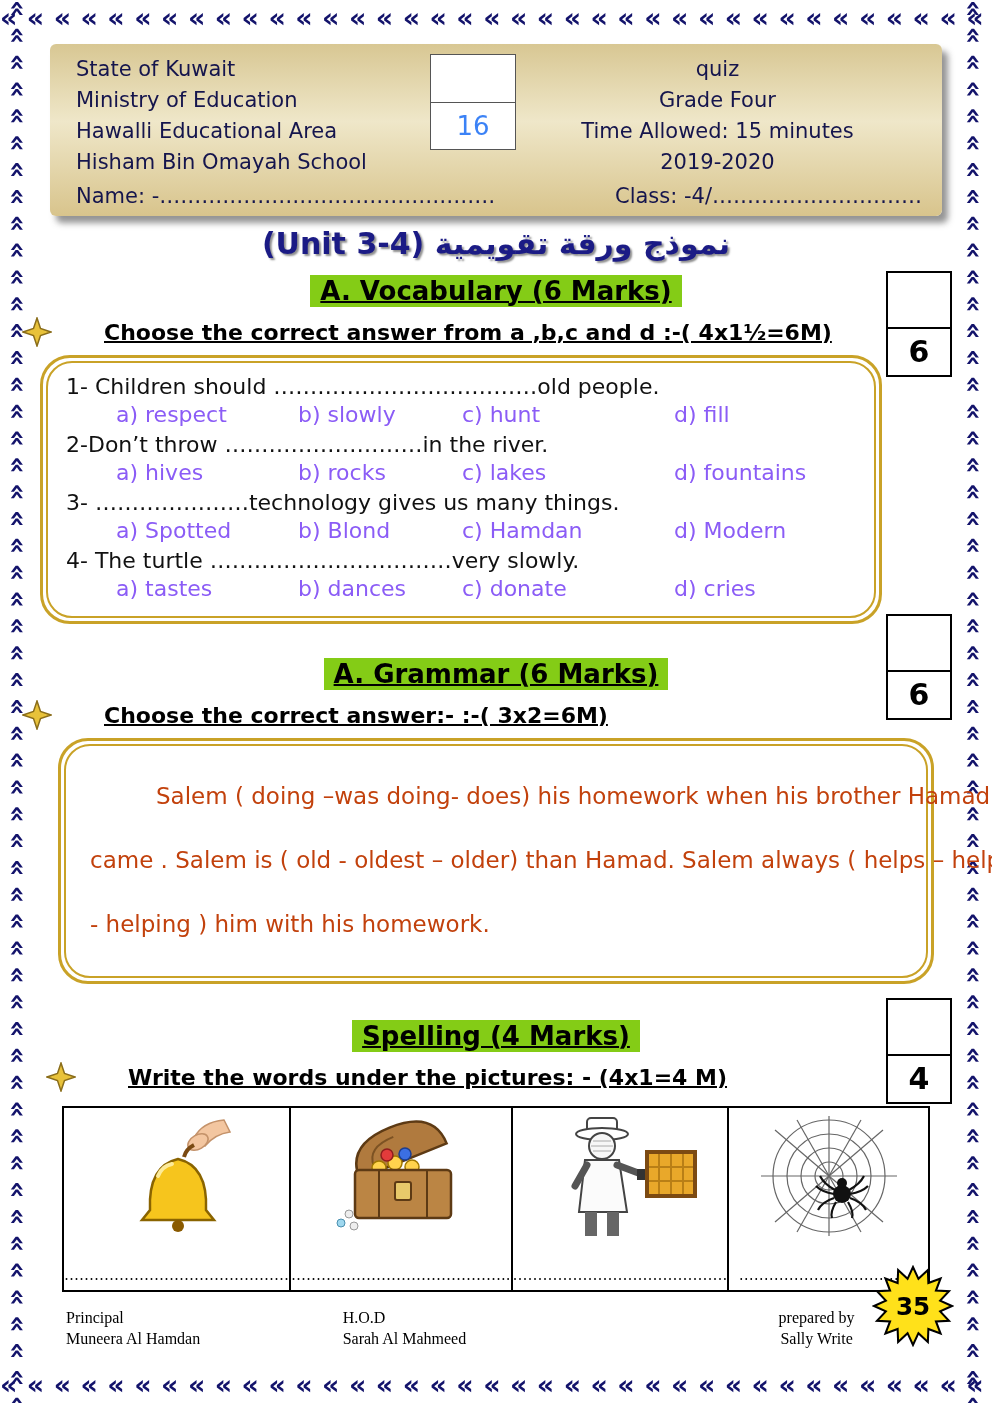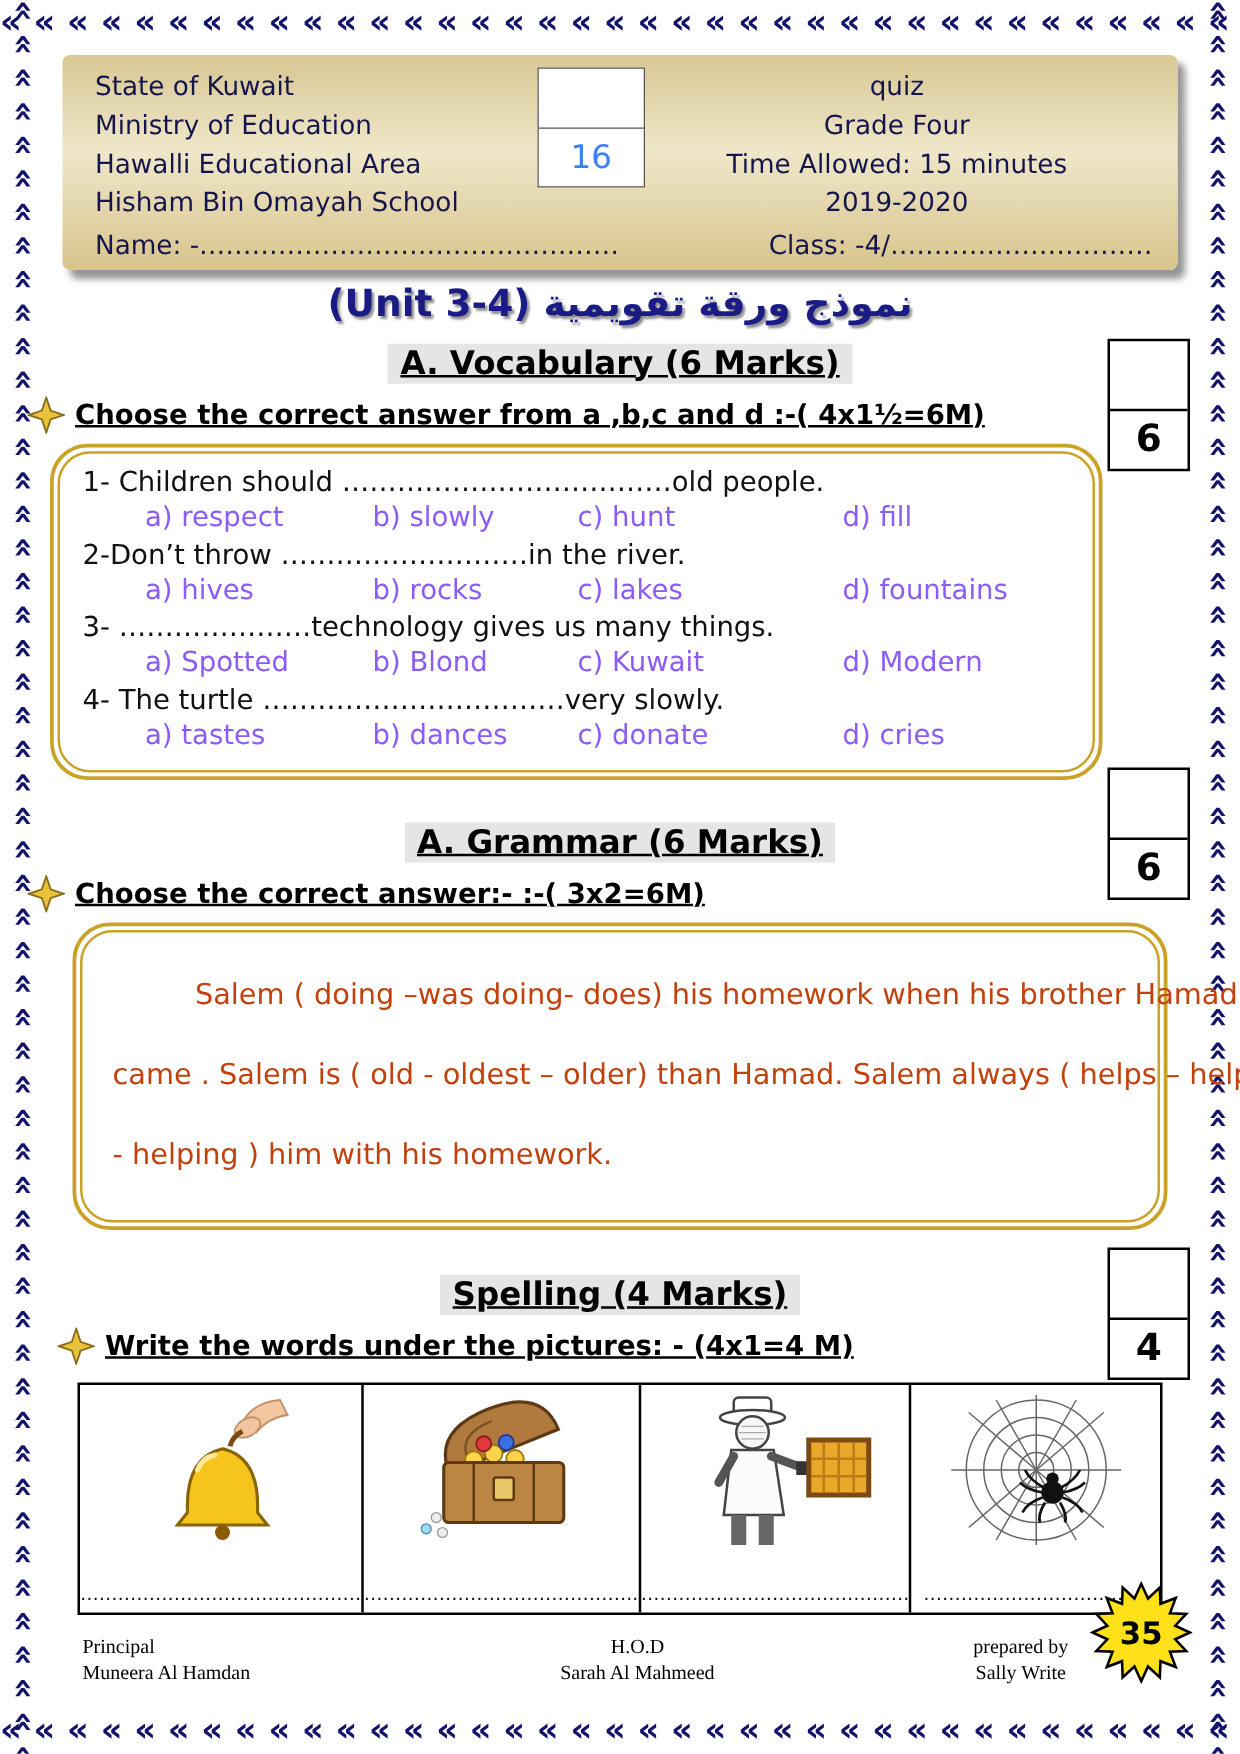--- a/index.html
+++ b/index.html
@@ -30,23 +30,23 @@
   .total-box { width:86px; height:96px; background:#fff; border:1.5px solid #555; margin:0 auto; text-align:center; }
   .total-empty { height:48px; border-bottom:1.5px solid #555; }
   .total-value { font-size:26px; line-height:46px; color:#3b82f6; }
   .header-bottom { display:flex; justify-content:space-between; margin-top:6px; font-size:21px; }
 
   .doc-title { text-align:center; margin-top:10px; font-size:30px; font-weight:bold; color:#1b1b85; text-shadow:2px 2px 2px #8f8f8f; }
 
   
   .section { position:relative; }
   .heading-row { text-align:center; }
-  .heading-chip { display:inline-block; background:#e5e5e5; color:#000; font-weight:bold; font-size:26px; padding:1px 10px; text-decoration:underline; text-decoration-thickness:2px; }
+  .heading-chip { display:inline-block; background:#84cc16; color:#000; font-weight:bold; font-size:26px; padding:1px 10px; text-decoration:underline; text-decoration-thickness:2px; }
   .instruction-row { display:flex; align-items:center; gap:8px; margin:10px 0 8px -14px; }
-  .instruction { font-size:22px; font-weight:bold; color:#000; text-decoration:underline; text-decoration-thickness:2px; }
+  .instruction { font-size:22px; font-weight:bold; color:#000; text-decoration:underline; text-decoration-thickness:2px;margin-left:44px; }
   .star { flex:0 0 auto; line-height:0; }
 
   .marks-box { position:absolute; right:4px; width:66px; background:#fff; border:2px solid #000; text-align:center; z-index:3; }
   .marks-empty { height:56px; border-bottom:2px solid #000; }
   .marks-value { font-size:30px; font-weight:bold; line-height:46px; color:#000; }
 
   .gold-outer { border:3px solid #c9a227; border-radius:30px; padding:3px; background:#fff; }
   .gold-inner { border:2px solid #c9a227; border-radius:26px; padding:8px 18px 10px 18px; }
 
   .vocab-box { margin:2px 74px 0 4px; }
@@ -61,21 +61,21 @@
   .pic-table { display:grid; grid-template-columns:repeat(4,1fr); border:2px solid #000; margin:14px 26px 0 26px; background:#fff; }
   .pic-cell { position:relative; border-right:2px solid #000; height:182px; display:flex; flex-direction:column; align-items:center; justify-content:flex-end; padding-bottom:6px; }
   .pic-cell:last-child { border-right:none; }
   .pic-img { position:absolute; top:4px; left:50%; transform:translateX(-50%); line-height:0; }
   .answer-dots { font-size:15px; color:#111; }
 
   
   .footer { position:absolute; left:0; right:0; bottom:18px; display:grid; grid-template-columns:1.1fr 1.2fr 1fr; font-family:"Liberation Serif", serif; font-size:16px; color:#000; }
   .footer-col div { line-height:21px; }
   .footer-col.left { text-align:left; padding-left:30px; }
-  .footer-col.center { text-align:center; }
+  .footer-col.center { }
   .footer-col.right { text-align:center; }
   .page-badge { position:absolute; right:2px; bottom:20px; line-height:0; }
 </style>
 </head>
 <body>
 
 <div class="page">
 
   <div class="border-strip border-h border-top">« « « « « « « « « « « « « « « « « « « « « « « « « « « « « « « « « « « « « « « « « « « « « « « « « « « « « « « « « « « « « « « « « « « « « « « « « « « « « « « « « « « « « « « « « « « « « « « « « « « « « « « « « « « « « « « « « « « « « « « « « « « « « « « « « « </div>
   <div class="border-strip border-h border-bottom">« « « « « « « « « « « « « « « « « « « « « « « « « « « « « « « « « « « « « « « « « « « « « « « « « « « « « « « « « « « « « « « « « « « « « « « « « « « « « « « « « « « « « « « « « « « « « « « « « « « « « « « « « « « « « « « « « « « « « « « « « « « « « « « « « « </div>
@@ -142,21 +142,21 @@
           <div class="q-options">
             <span>a) hives</span>
             <span>b) rocks</span>
             <span>c) lakes</span>
             <span>d) fountains</span>
           </div>
           <div class="q-stem">3- …………………technology gives us many things.</div>
           <div class="q-options">
             <span>a) Spotted</span>
             <span>b) Blond</span>
-            <span>c) Kuwait</span>
+            <span>c) Hamdan</span>
             <span>d) Modern</span>
           </div>
           <div class="q-stem">4- The turtle ……………………………very slowly.</div>
           <div class="q-options">
             <span>a) tastes</span>
             <span>b) dances</span>
             <span>c) donate</span>
             <span>d) cries</span>
           </div>
         </div>

